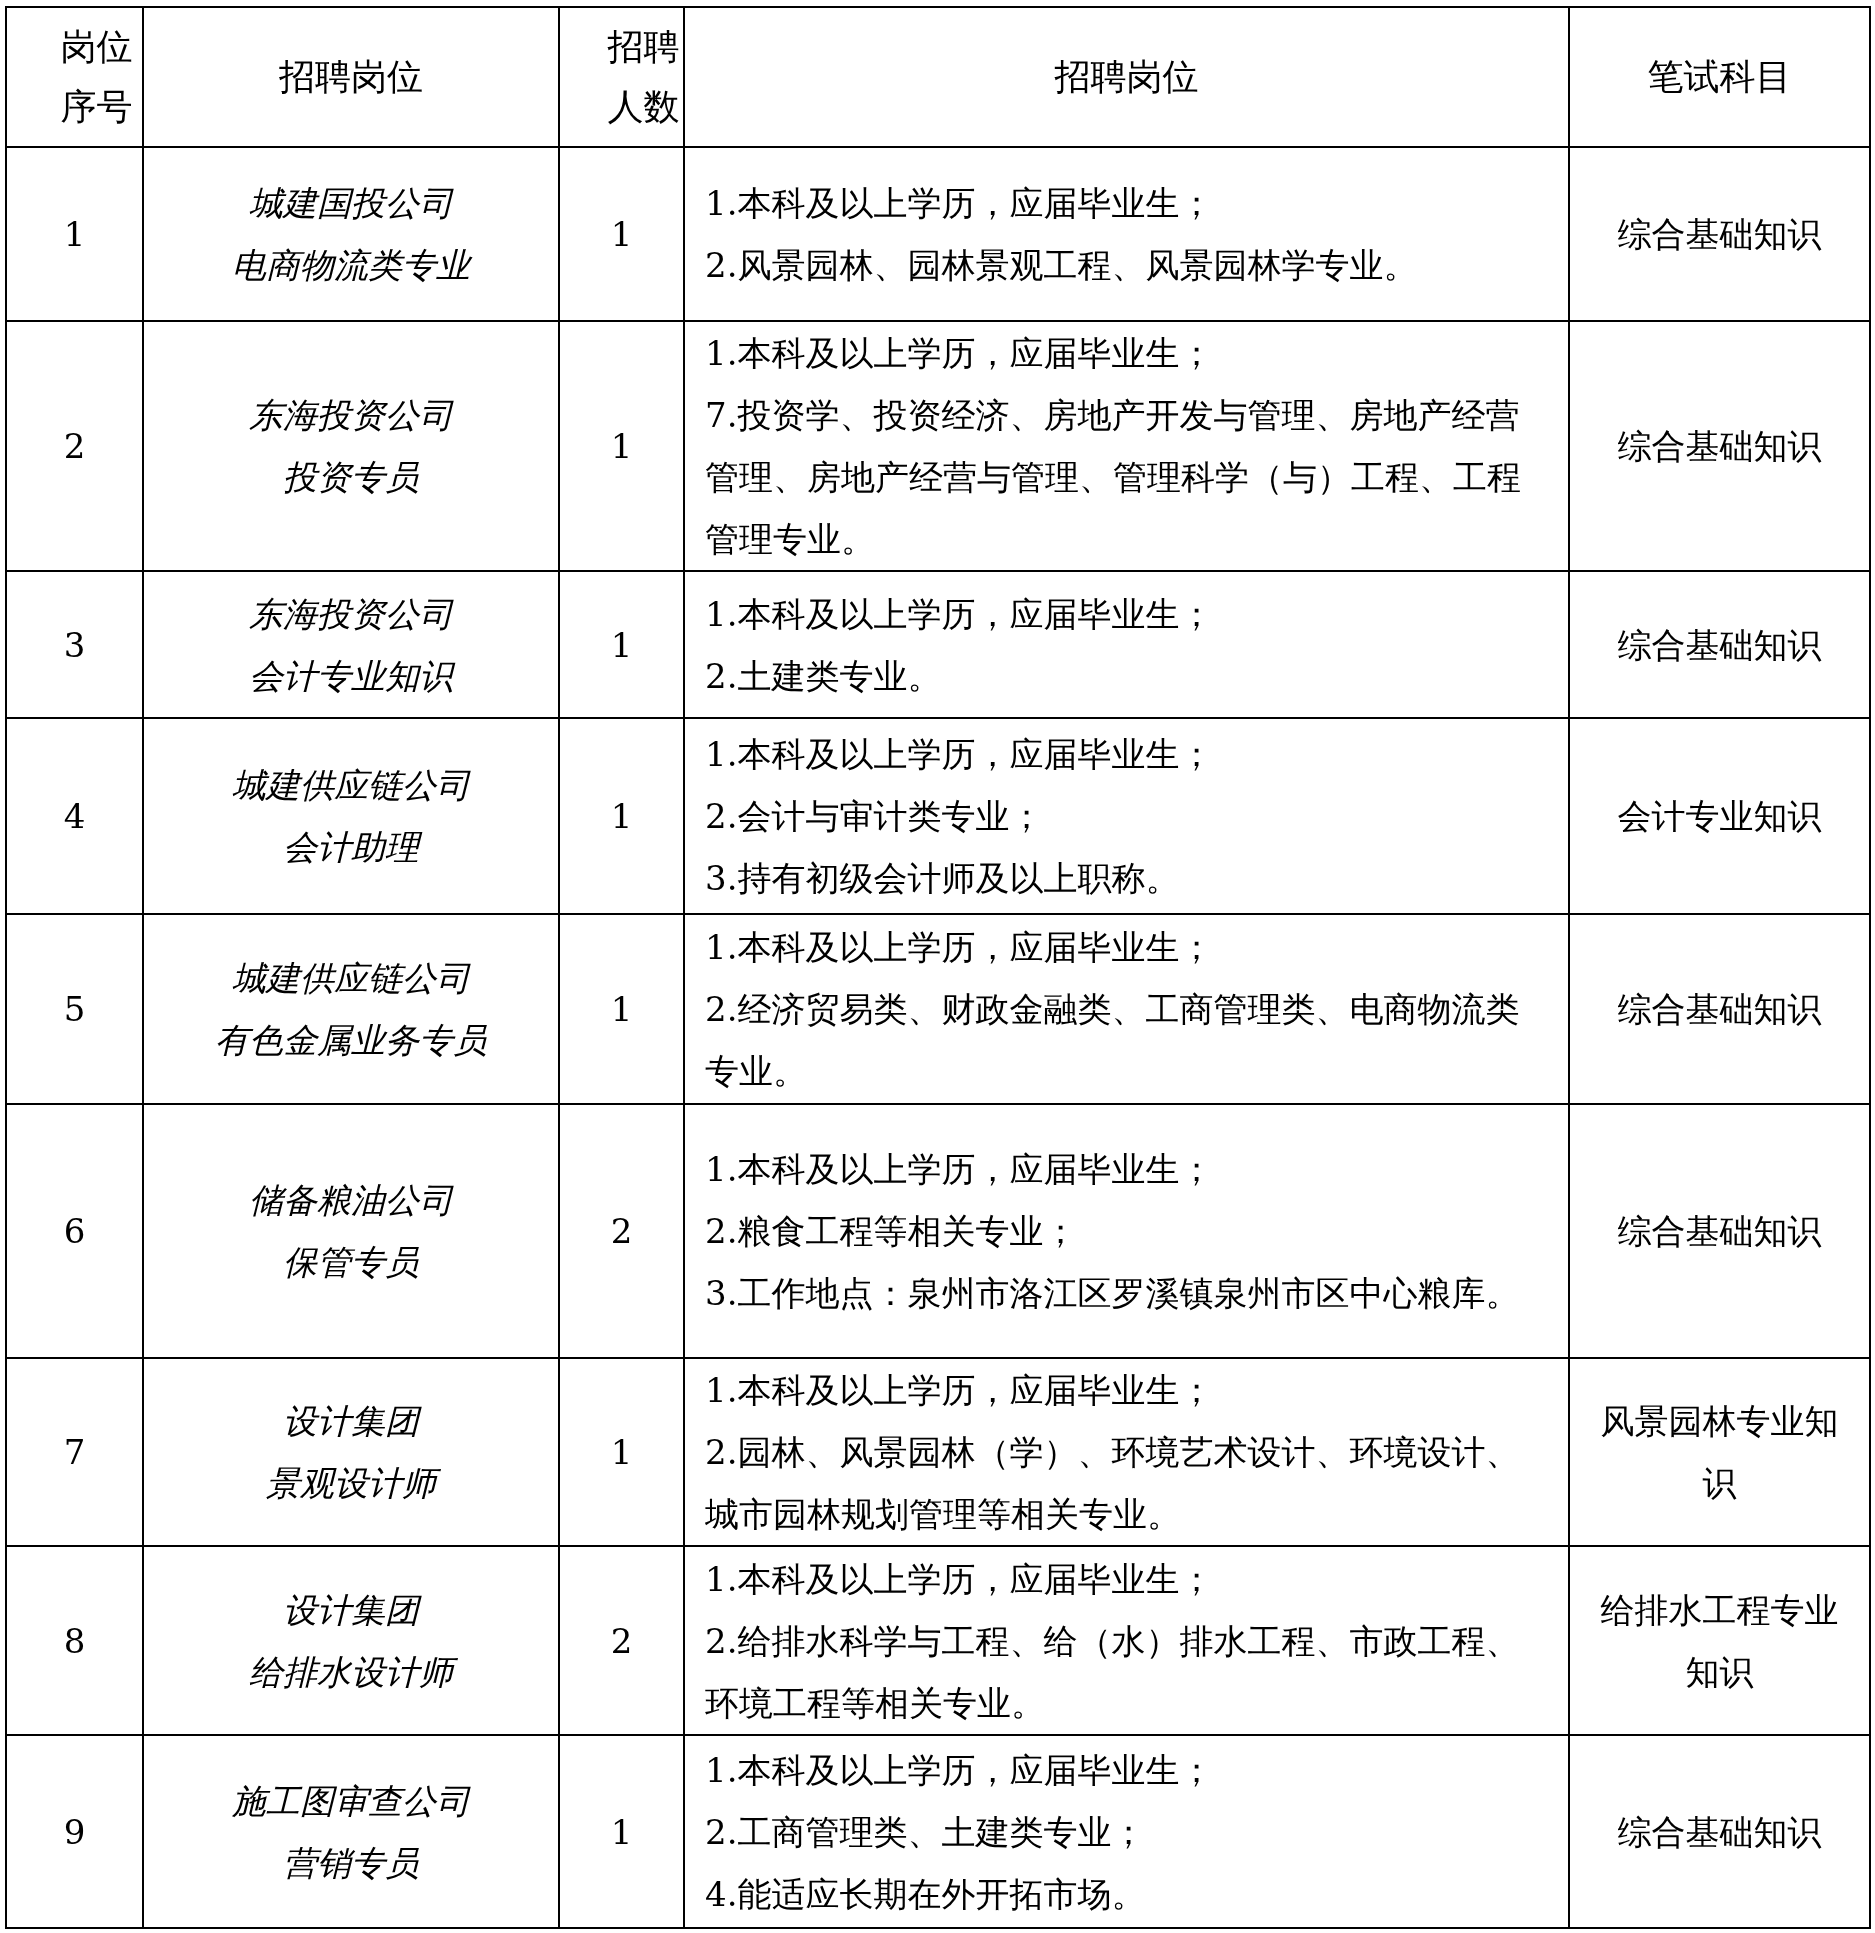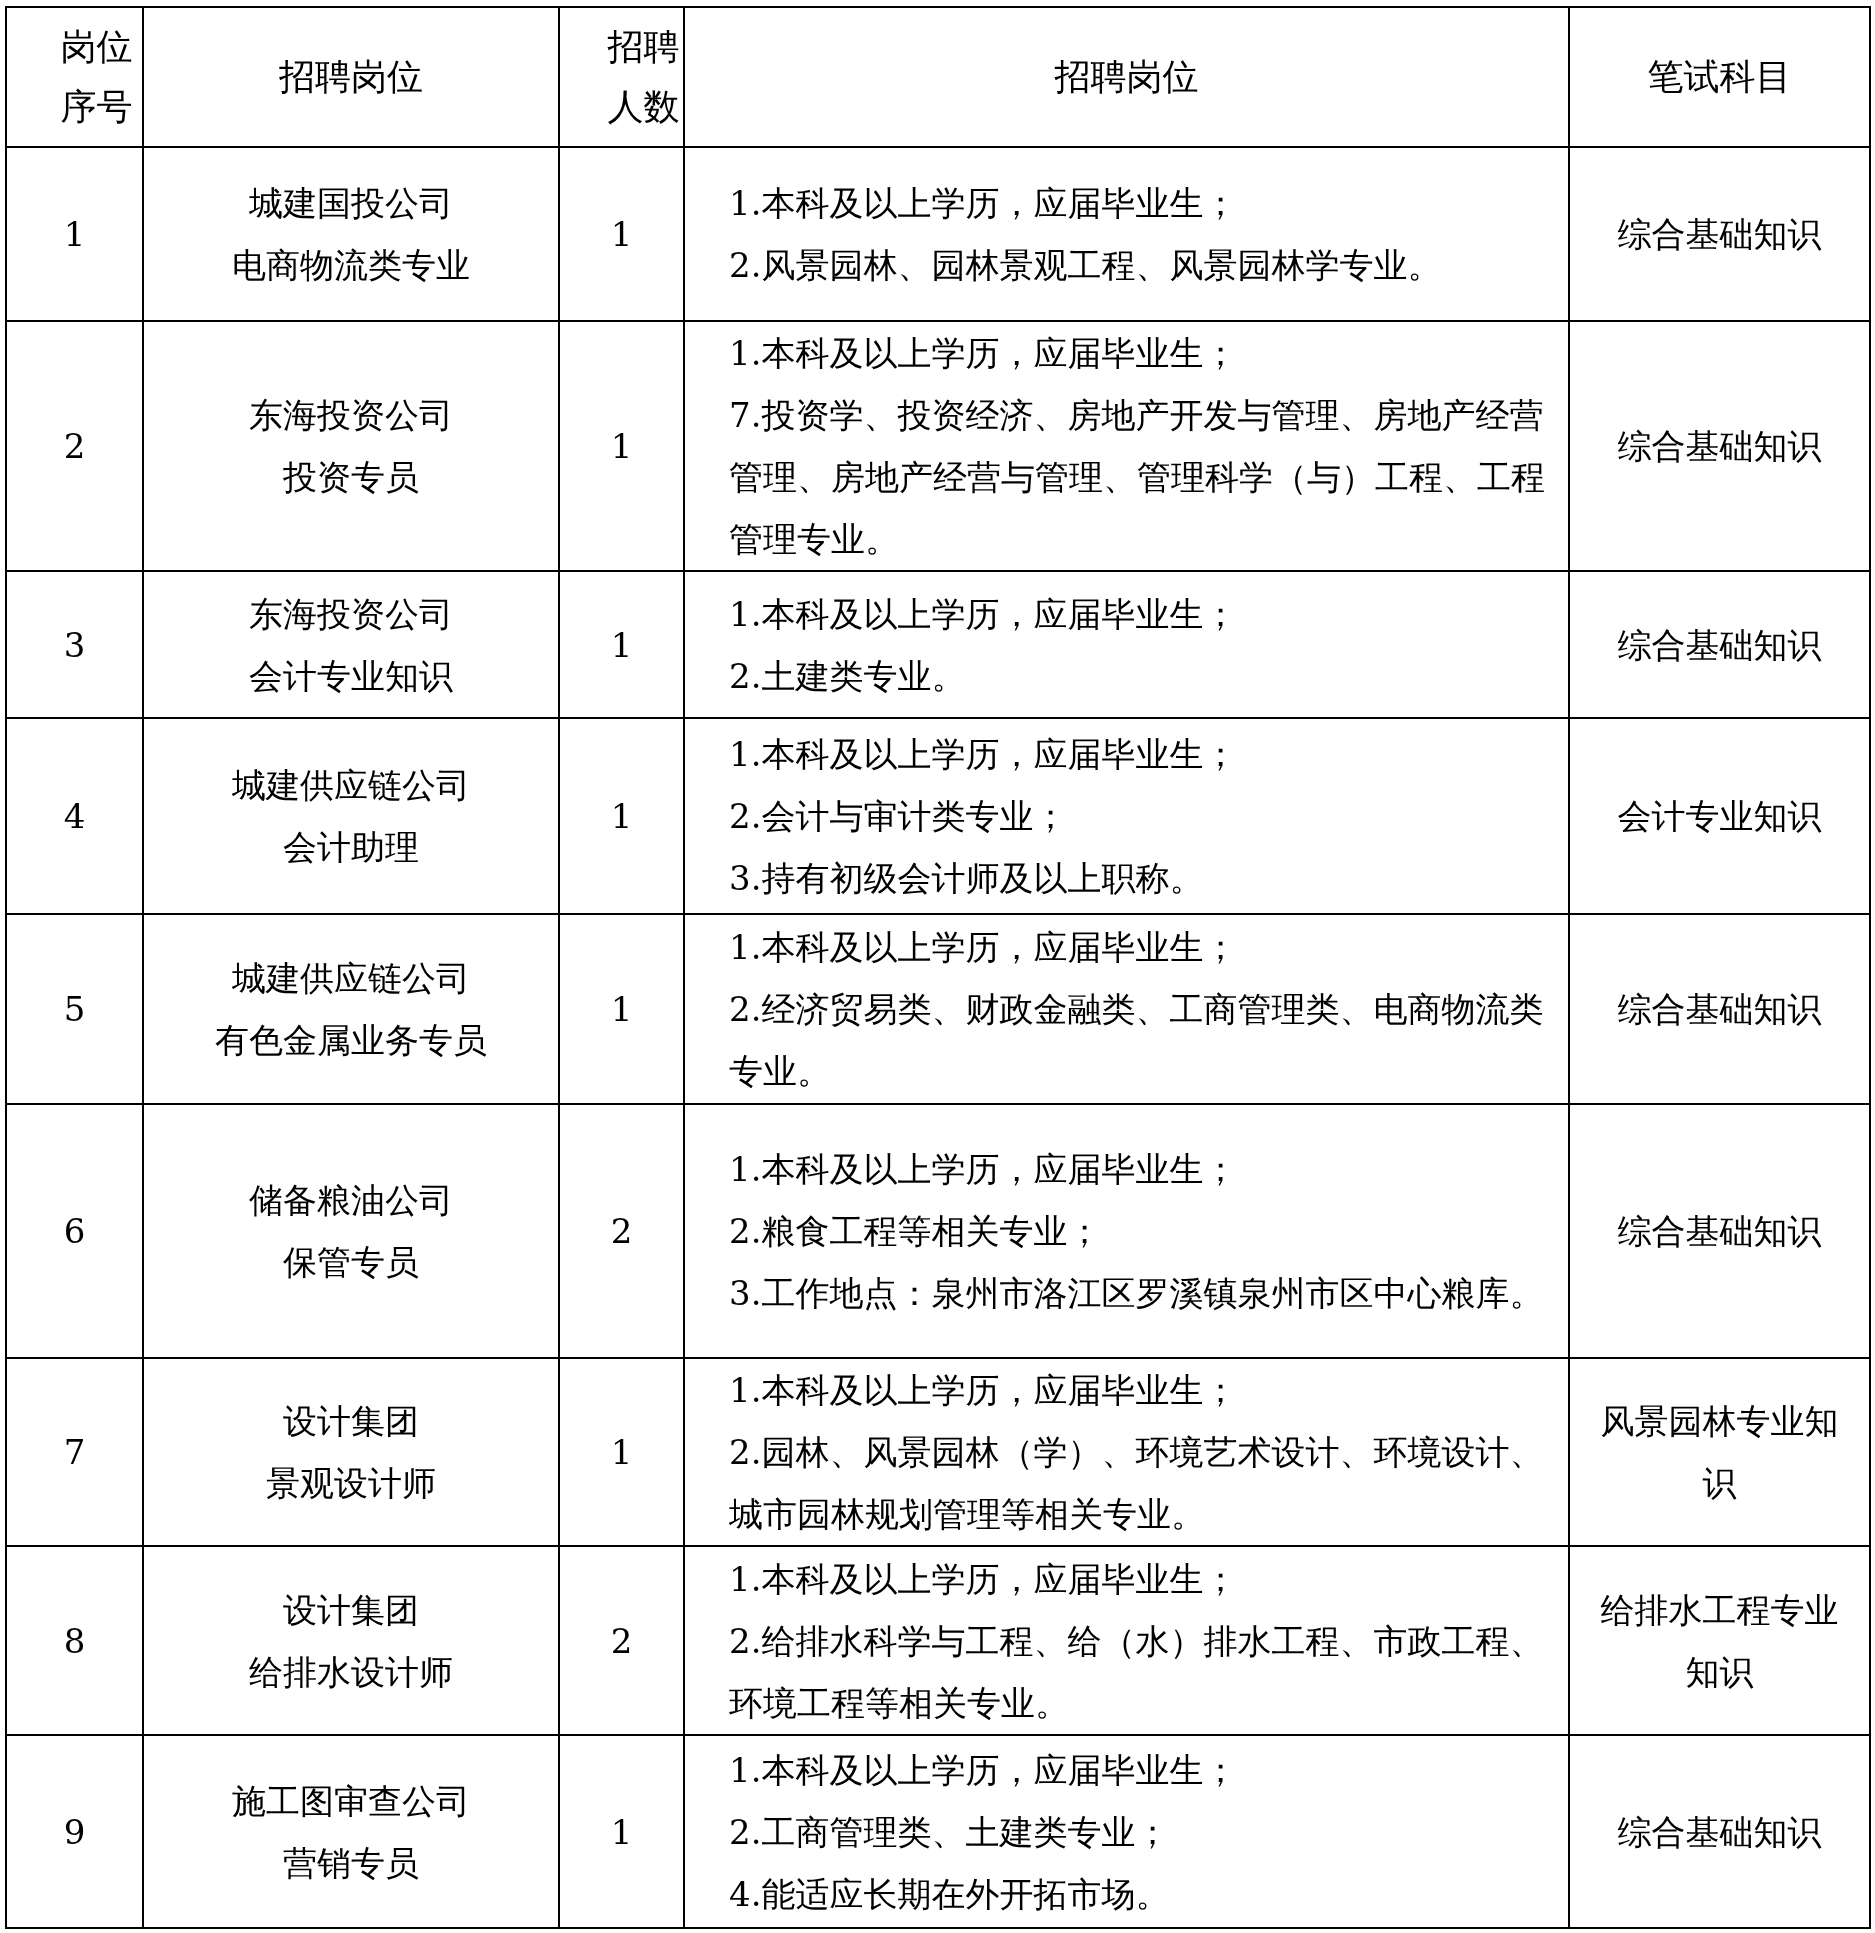--- a/index.html
+++ b/index.html
@@ -41,24 +41,24 @@
       line-height: 62px;
     }
     .cond {
       text-align: left;
       font-size: 34px;
       line-height: 62px;
       padding: 0 18px 0 20px !important;
     }
     .cond .line {
       display: block;
-      margin-left: 24px;
     }
     .pos-line {
       display: block;
+      font-style: italic;
     }
     .exam {
       text-align: center;
       font-size: 34px;
       line-height: 62px;
       padding: 0 22px !important;
     }
     .hdr-stack span { display: block; margin-left: 44px; }
   </style>
 </head>

